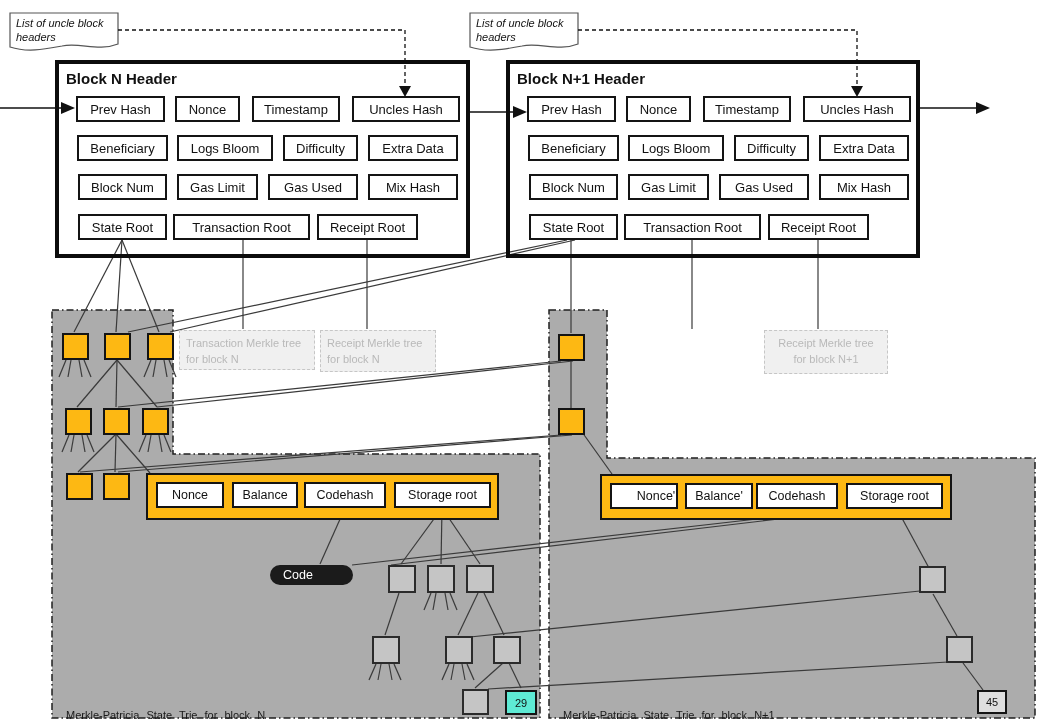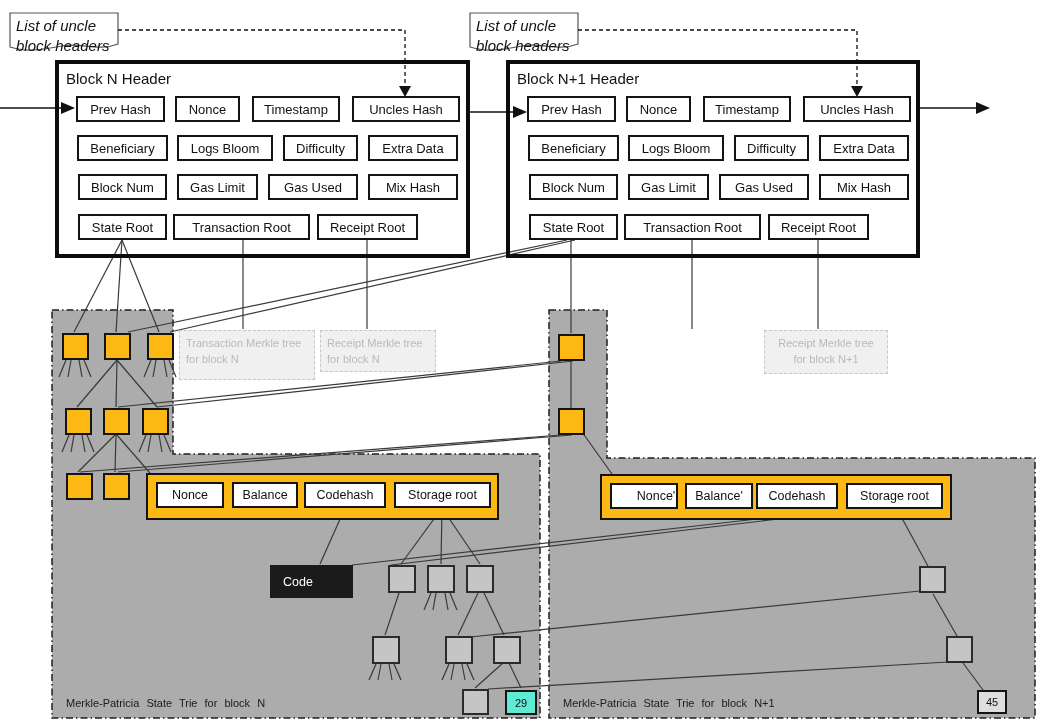--- a/index.html
+++ b/index.html
@@ -2,36 +2,36 @@
 <html><head>
 <meta charset="utf-8">
 <style>
   html,body{margin:0;padding:0;background:#fff;}
   .stage{position:relative;width:1048px;height:728px;background:#fff;
          font-family:"Liberation Sans",sans-serif;overflow:hidden;}
   .abs{position:absolute;box-sizing:border-box;}
   svg.layer{position:absolute;left:0;top:0;z-index:0;}
   .fg{z-index:1;}
   .hdr{border:4px solid #0c0c0c;background:transparent;}
-  .hdr-title{font-size:15px;color:#111;white-space:nowrap;}
+  .hdr-title{font-size:15px;color:#111;white-space:nowrap;font-weight:bold;}
   .fbox{border:2px solid #141414;background:#fff;color:#111;font-size:13px;
         display:flex;align-items:center;justify-content:center;white-space:nowrap;}
-  .note-text{font-style:italic;font-size:15px;line-height:1.3;color:#111;}
+  .note-text{font-style:italic;font-size:11px;line-height:1.3;color:#111;}
   .mlabel{border:1px dashed #c6c6c6;background:#f0f0f0;color:#b9b9b9;
           font-size:11px;line-height:1.45;padding:5px 6px;}
   .onode{background:#FDB813;border:2px solid #141414;}
   .gnode{background:#C5C5C5;border:2px solid #2b2b2b;}
   .band{background:#FDB813;border:2px solid #141414;}
   .bfield{border:2px solid #141414;background:#fff;color:#111;font-size:12.5px;
           display:flex;align-items:center;justify-content:center;white-space:nowrap;}
   .codebox{background:#1B1B1B;color:#fff;font-size:12.5px;display:flex;
            align-items:center;padding-left:13px;}
   .leaf{border:2px solid #141414;color:#111;font-size:11px;display:flex;
         align-items:center;justify-content:center;}
-  .caption{font-size:11px;color:#1a1a1a;word-spacing:4px;white-space:nowrap;}
+  .caption{font-size:11px;color:#1a1a1a;word-spacing:4px;white-space:nowrap;margin-top:12px;}
 </style>
 </head>
 <body>
 
 <div class="stage">
 
 <svg class="layer" width="1048" height="728" viewBox="0 0 1048 728">
 
   <g>
     <path d="M52,310 H173 V454 H540 V718 H52 Z" fill="#ACACAC" stroke="#1f1f1f" stroke-width="1.5" stroke-dasharray="7 3 1.5 3"></path>
@@ -174,21 +174,21 @@
 <div class="abs fg fbox" style="left:734px;top:135px;width:75px;height:26px;">Difficulty</div>
 <div class="abs fg fbox" style="left:819px;top:135px;width:90px;height:26px;">Extra Data</div>
 <div class="abs fg fbox" style="left:529px;top:174px;width:89px;height:26px;">Block Num</div>
 <div class="abs fg fbox" style="left:628px;top:174px;width:81px;height:26px;">Gas Limit</div>
 <div class="abs fg fbox" style="left:719px;top:174px;width:90px;height:26px;">Gas Used</div>
 <div class="abs fg fbox" style="left:819px;top:174px;width:90px;height:26px;">Mix Hash</div>
 <div class="abs fg fbox" style="left:529px;top:214px;width:89px;height:26px;">State Root</div>
 <div class="abs fg fbox" style="left:624px;top:214px;width:137px;height:26px;">Transaction Root</div>
 <div class="abs fg fbox" style="left:768px;top:214px;width:101px;height:26px;">Receipt Root</div>
 
-<div class="abs fg mlabel" style="left:179px;top:330px;width:136px;height:50px;">Transaction Merkle tree for block N</div>
+<div class="abs fg mlabel" style="left:179px;top:330px;width:136px;height:40px;">Transaction Merkle tree for block N</div>
 <div class="abs fg mlabel" style="left:320px;top:330px;width:116px;height:42px;">Receipt Merkle tree for block N</div>
 <div class="abs fg mlabel" style="left:764px;top:330px;width:124px;height:44px;text-align:center;">Receipt Merkle tree for block N+1</div>
 
 <div class="abs fg onode" style="left:62px;top:333px;width:27px;height:27px;"></div>
 <div class="abs fg onode" style="left:104px;top:333px;width:27px;height:27px;"></div>
 <div class="abs fg onode" style="left:147px;top:333px;width:27px;height:27px;"></div>
 <div class="abs fg onode" style="left:65px;top:408px;width:27px;height:27px;"></div>
 <div class="abs fg onode" style="left:103px;top:408px;width:27px;height:27px;"></div>
 <div class="abs fg onode" style="left:142px;top:408px;width:27px;height:27px;"></div>
 <div class="abs fg onode" style="left:66px;top:473px;width:27px;height:27px;"></div>
@@ -202,21 +202,21 @@
 <div class="abs fg bfield" style="left:232px;top:482px;width:66px;height:26px;">Balance</div>
 <div class="abs fg bfield" style="left:304px;top:482px;width:82px;height:26px;">Codehash</div>
 <div class="abs fg bfield" style="left:394px;top:482px;width:97px;height:26px;">Storage root</div>
 
 <div class="abs fg band" style="left:600px;top:474px;width:352px;height:46px;"></div>
 <div class="abs fg bfield" style="left:610px;top:483px;width:68px;height:26px;padding-left:24px;">Nonce'</div>
 <div class="abs fg bfield" style="left:685px;top:483px;width:68px;height:26px;">Balance'</div>
 <div class="abs fg bfield" style="left:756px;top:483px;width:82px;height:26px;">Codehash</div>
 <div class="abs fg bfield" style="left:846px;top:483px;width:97px;height:26px;">Storage root</div>
 
-<div class="abs fg codebox" style="left:270px;top:565px;width:83px;height:33px;">Code</div>
+<div class="abs fg codebox" style="left:270px;top:565px;width:83px;height:20px;border-radius:11px;">Code</div>
 
 <div class="abs fg gnode" style="left:388px;top:565px;width:28px;height:28px;"></div>
 <div class="abs fg gnode" style="left:427px;top:565px;width:28px;height:28px;"></div>
 <div class="abs fg gnode" style="left:466px;top:565px;width:28px;height:28px;"></div>
 <div class="abs fg gnode" style="left:372px;top:636px;width:28px;height:28px;"></div>
 <div class="abs fg gnode" style="left:445px;top:636px;width:28px;height:28px;"></div>
 <div class="abs fg gnode" style="left:493px;top:636px;width:28px;height:28px;"></div>
 <div class="abs fg gnode" style="left:462px;top:689px;width:27px;height:26px;"></div>
 
 <div class="abs fg gnode" style="left:919px;top:566px;width:27px;height:27px;"></div>

